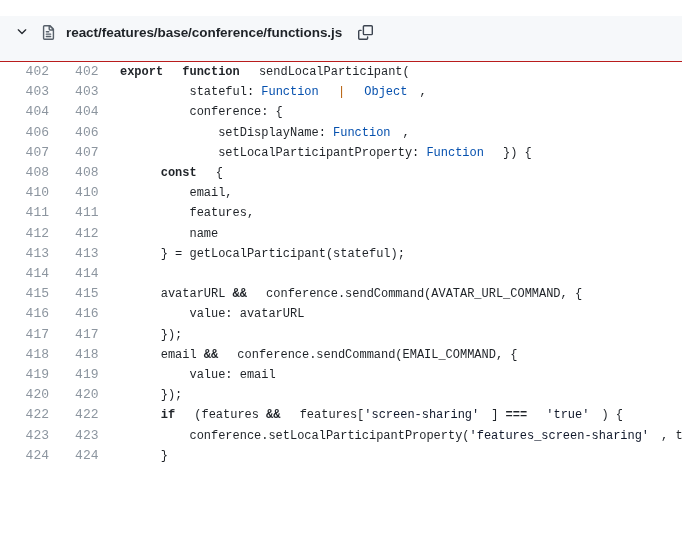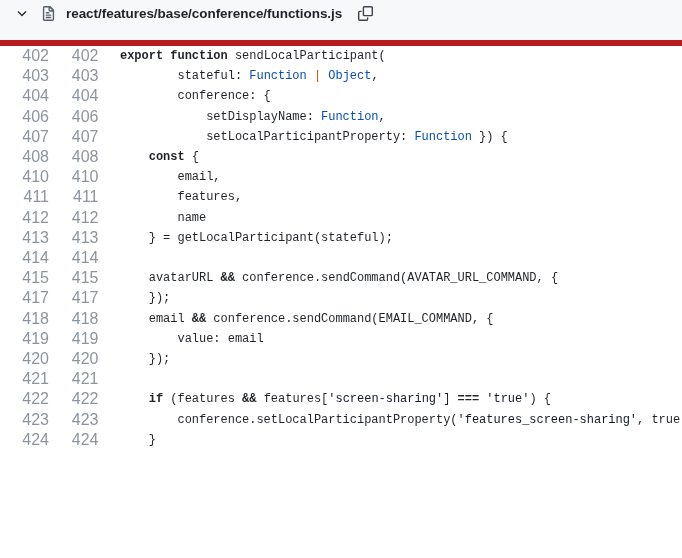--- a/index.html
+++ b/index.html
@@ -23,25 +23,26 @@
     display: flex;
     flex-direction: column;
   }
 
   
   .file-header {
     height: 46px;
     min-height: 46px;
     box-sizing: border-box;
     background: #f6f8fa;
-    border-bottom: 6px solid #b91c1c;
+    border-bottom: 1px solid #b91c1c;
     display: flex;
     align-items: center;
     padding: 0 8px 13px 14px;
     gap: 8px;
+    margin-top: 16px;
   }
   .chevron-btn {
     width: 16px;
     height: 16px;
     display: flex;
     align-items: center;
     justify-content: center;
     color: #24292f;
     flex: 0 0 auto;
     cursor: pointer;
@@ -98,22 +99,22 @@
     height: 20.2px;
   }
 
   td.ln {
     width: 49px;
     box-sizing: border-box;
     text-align: right;
     padding-right: 10px;
     color: #8c959f;
     background: #ffffff;
-    font-size: 16px;
-    font-family: Liberation Sans, sans-serif;
+    font-size: 13px;
+    font-family: Liberation Mono, monospace;
     user-select: none;
     white-space: nowrap;
   }
   td.ln-old { width: 49px; }
   td.ln-new {
     width: 50px;
     border-right: 1px solid #ffffff;
   }
   td.marker {
     width: 21px;
@@ -146,21 +147,21 @@
   
   td.ln-new { position: relative; }
 
   
   .k   { color: #1f2328; font-weight: 700; }   
   .t   { color: #0550ae; }                      
   .s   { color: #0f172a; }                      
   .op  { color: #1f2328; font-weight: 700; }    
   .br  { color: #b35900; }                      
   .bool{ color: #1f2328; font-weight: 400; }    
-  .pl  { color: #1f2328; }                      
+  .pl  { color: #1f2328; margin-left: 12px; }                      
 </style>
 </head>
 <body>
 
 <div class="diff-file">
 
   <div class="file-header">
     <span class="chevron-btn">
       <svg width="14" height="14" viewBox="0 0 16 16" aria-hidden="true">
         <path fill="currentColor" d="M12.78 6.03a.75.75 0 0 0-1.06-1.06L8 8.69 4.28 4.97a.75.75 0 0 0-1.06 1.06l4.25 4.25a.75.75 0 0 0 1.06 0l4.25-4.25Z"></path>
@@ -252,20 +253,26 @@
             <td class="marker"></td>
             <td class="code">&nbsp;</td>
           </tr>
           <tr class="ctx">
             <td class="ln ln-old">415</td>
             <td class="ln ln-new">415</td>
             <td class="marker"></td>
             <td class="code"><span class="pl">    avatarURL </span><span class="op">&amp;&amp;</span><span class="pl"> conference.sendCommand(AVATAR_URL_COMMAND, {</span></td>
           </tr>
           <tr class="ctx">
+            <td class="ln ln-old">416</td>
+            <td class="ln ln-new">416</td>
+            <td class="marker"></td>
+            <td class="code"><span class="pl">        value: avatarURL</span></td>
+          </tr>
+          <tr class="ctx">
             <td class="ln ln-old">417</td>
             <td class="ln ln-new">417</td>
             <td class="marker"></td>
             <td class="code"><span class="pl">    });</span></td>
           </tr>
           <tr class="ctx">
             <td class="ln ln-old">418</td>
             <td class="ln ln-new">418</td>
             <td class="marker"></td>
             <td class="code"><span class="pl">    email </span><span class="op">&amp;&amp;</span><span class="pl"> conference.sendCommand(EMAIL_COMMAND, {</span></td>
@@ -274,26 +281,20 @@
             <td class="ln ln-old">419</td>
             <td class="ln ln-new">419</td>
             <td class="marker"></td>
             <td class="code"><span class="pl">        value: email</span></td>
           </tr>
           <tr class="ctx">
             <td class="ln ln-old">420</td>
             <td class="ln ln-new">420</td>
             <td class="marker"></td>
             <td class="code"><span class="pl">    });</span></td>
-          </tr>
-          <tr class="ctx">
-            <td class="ln ln-old">421</td>
-            <td class="ln ln-new">421</td>
-            <td class="marker"></td>
-            <td class="code">&nbsp;</td>
           </tr>
           <tr class="ctx">
             <td class="ln ln-old">422</td>
             <td class="ln ln-new">422</td>
             <td class="marker"></td>
             <td class="code"><span class="pl">    </span><span class="k">if</span><span class="pl"> (features </span><span class="op">&amp;&amp;</span><span class="pl"> features[</span><span class="s">'screen-sharing'</span><span class="pl">] </span><span class="op">===</span><span class="pl"> </span><span class="s">'true'</span><span class="pl">) {</span></td>
           </tr>
           <tr class="ctx">
             <td class="ln ln-old">423</td>
             <td class="ln ln-new">423</td>

